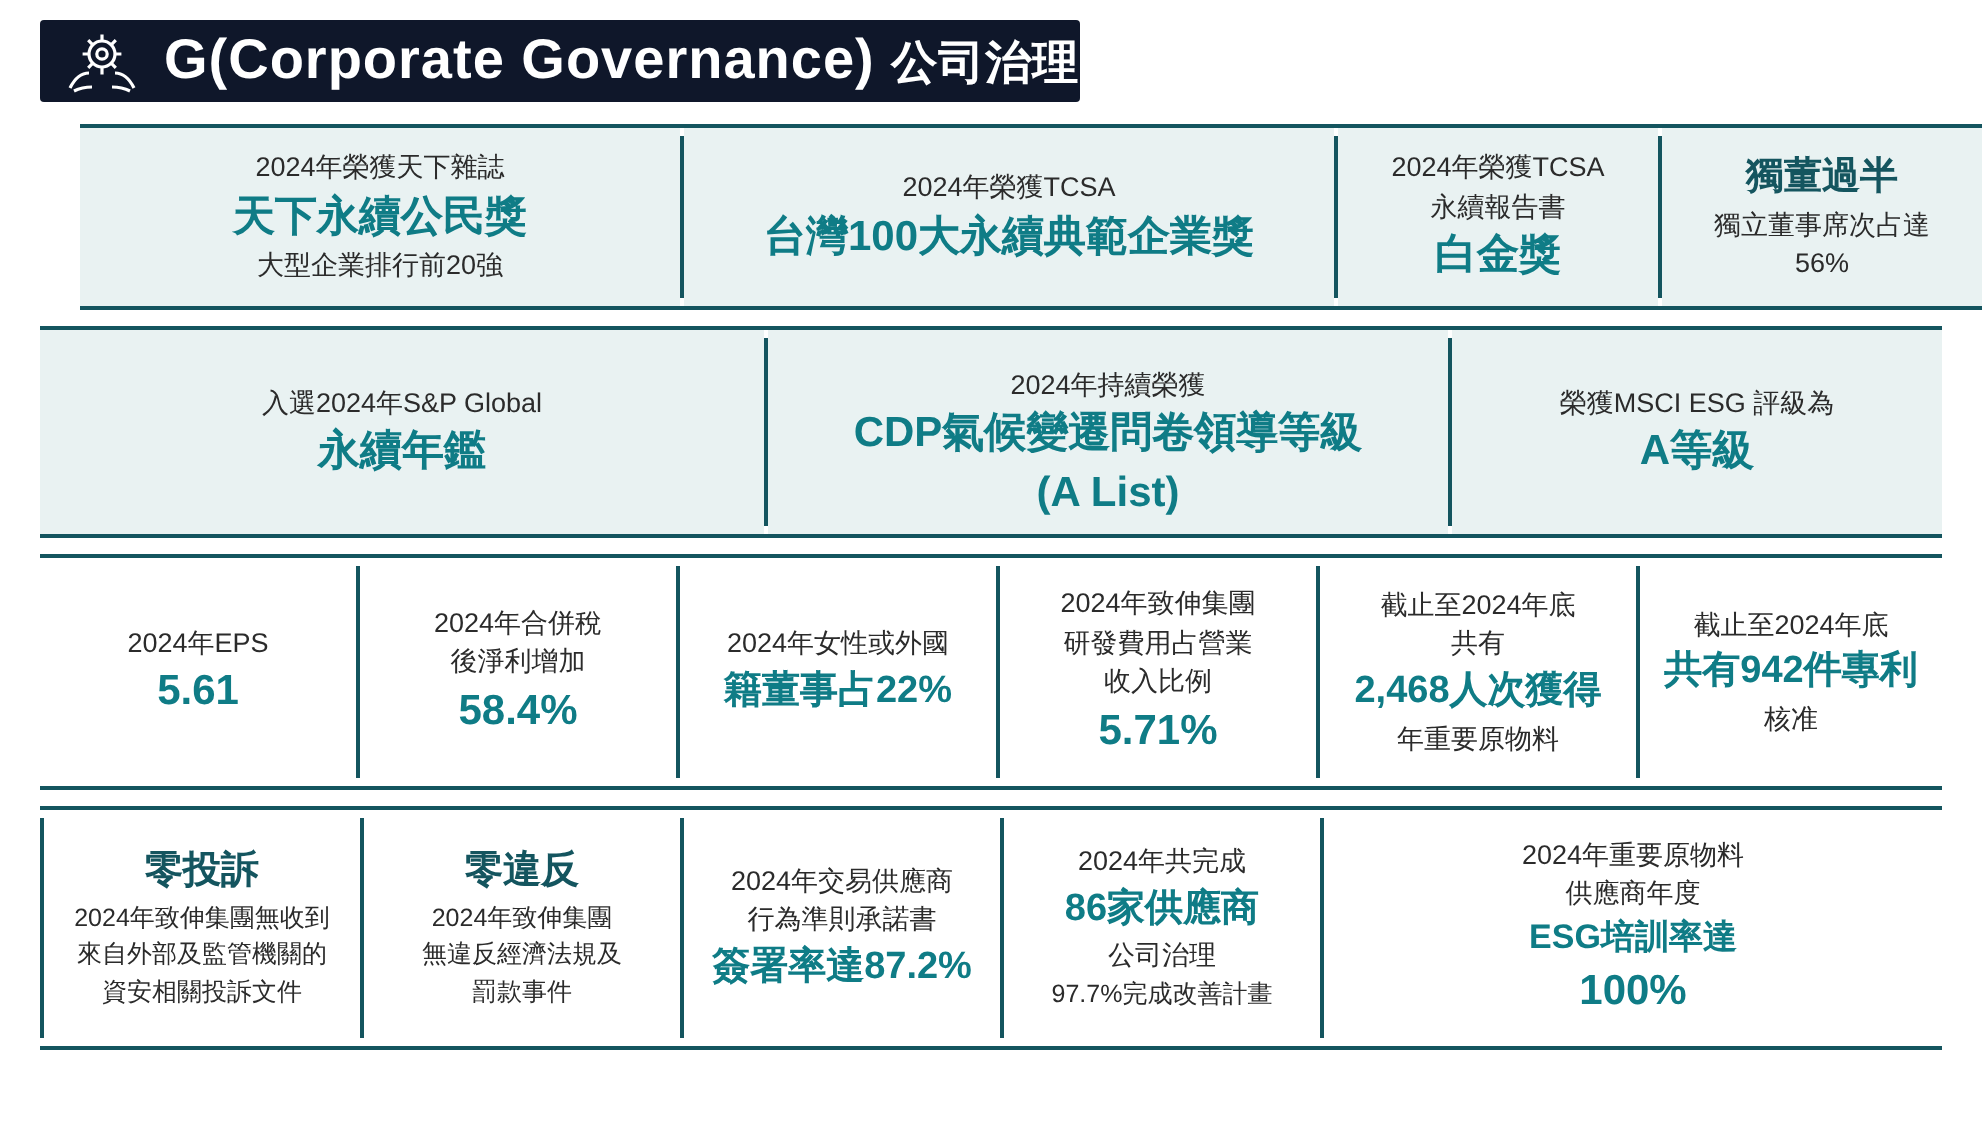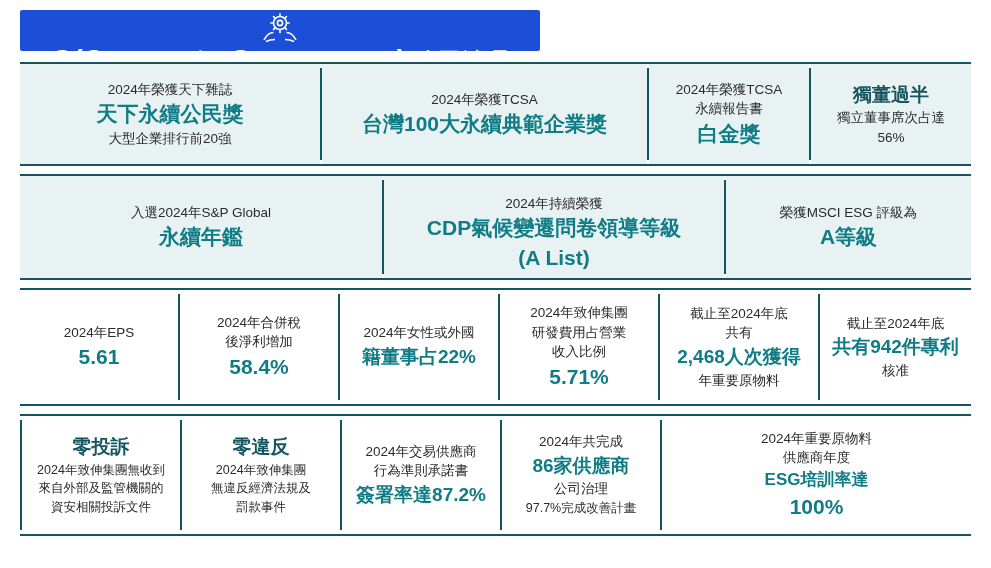--- a/index.html
+++ b/index.html
@@ -14,25 +14,24 @@
     width: 991px; height: 568px;
     background: #ffffff;
     overflow: hidden;
   }
 
   
   .header {
     position: absolute;
     left: 20px; top: 10px;
     width: 520px; height: 41px;
-    background: #1d4ed8;
+    background: #0f172a;
     display: flex;
     align-items: center;
     border-radius: 2px;
-    flex-direction: column;
   }
   .header-icon {
     width: 62px;
     display: flex;
     align-items: center;
     justify-content: center;
     color: #ffffff;
   }
   .header-title {
     color: #ffffff;
@@ -49,21 +48,21 @@
     left: 20px; top: 62px;
     width: 951px;
   }
   .row {
     display: flex;
     width: 100%;
     border-top: 2px solid #14555f;
     border-bottom: 2px solid #14555f;
     margin-bottom: 8px;
   }
-  .row.r1 { height: 104px; }
+  .row.r1 { height: 93px; margin-left: 20px; }
   .row.r2 { height: 106px; }
   .row.r3 { height: 118px; }
   .row.r4 { height: 122px; margin-bottom: 0; }
 
   .cell {
     position: relative;
     display: flex;
     flex-direction: column;
     align-items: center;
     justify-content: center;

